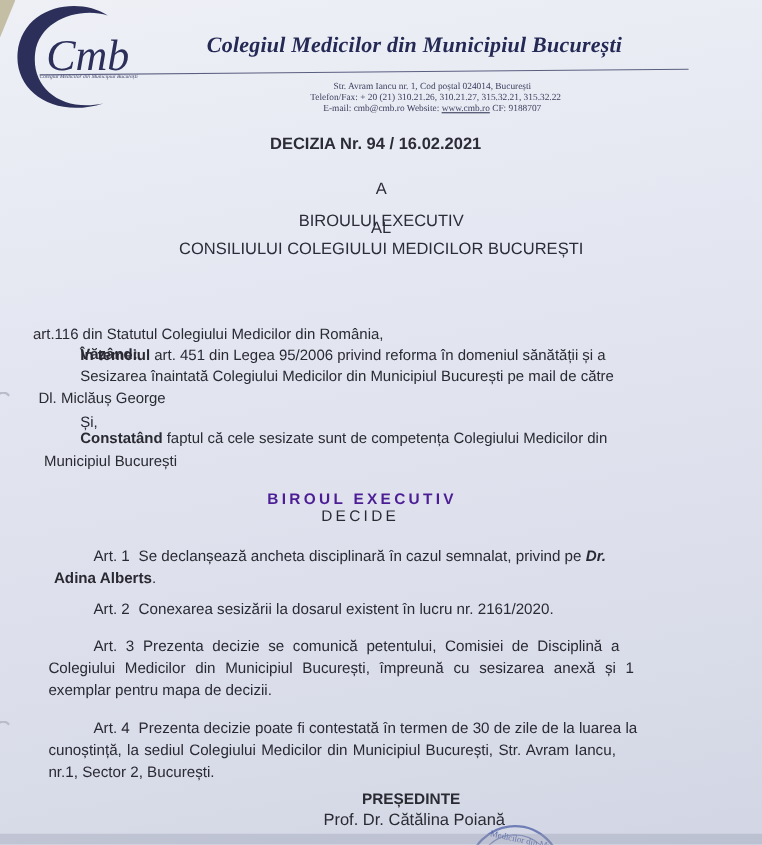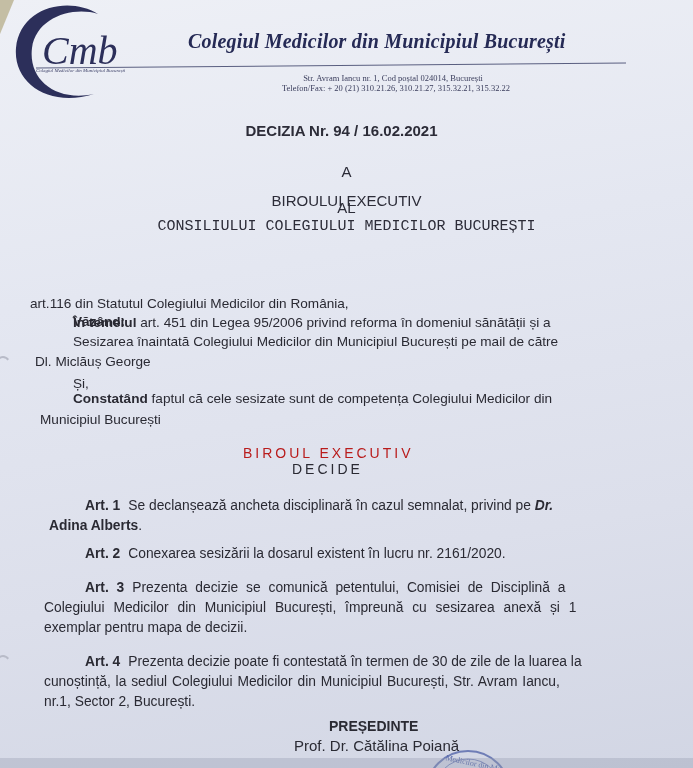--- a/index.html
+++ b/index.html
@@ -18,31 +18,31 @@
   .contact { position:absolute; left:282px; top:73px; font-family:"Liberation Serif", serif; font-size:8.5px; line-height:10px; color:#3a3d5c; text-align:center; width:222px; }
   .contact .line { display:block; white-space:nowrap; }
   .contact u { text-decoration:underline; }
 
   .center { position:absolute; left:0; width:693px; text-align:center; }
   .decizia { top:122px; font-size:15px; font-weight:bold; color:#2c2c38; left:-5px;}
   .h2 { font-size:15px; color:#2c2c38; }
   .l-a { top:163px; }
   .l-b { top:192px; }
   .l-c { top:199px; }
-  .l-d { top:218px;font-family:Liberation Mono, monospace; }
+  .l-d { top:218px; }
 
   .p { position:absolute; font-size:13.6px; color:#2a2a33; white-space:nowrap; }
   .b { font-weight:bold; }
   .bi { font-weight:bold; font-style:italic; }
 
-  .biroul2 { position:absolute; left:243px; top:445px; font-weight:normal; font-size:14px; letter-spacing:3px; color:#b91c1c; }
+  .biroul2 { position:absolute; left:243px; top:445px; font-weight:bold; font-size:14px; letter-spacing:3px; color:#4c1d95; }
   .decide { position:absolute; left:292px; top:461px; font-weight:normal; font-size:14px; letter-spacing:3px; color:#2a2a33; }
 
   .art { position:absolute; font-size:13.8px; color:#2a2a33; white-space:nowrap; }
-  .art .label { font-weight:bold; margin-right:8px; }
+  .art .label { font-weight:normal; margin-right:8px; }
 
   .pres { position:absolute; left:329px; top:718px; font-weight:bold; font-size:14px; }
   .signer { position:absolute; left:294px; top:737px; font-size:15px; }
   .stamp { position:absolute; left:418px; top:743px; width:100px; height:50px; }
   .hole { position:absolute; left:-6px; width:14px; height:20px; border:2px solid #b8bbc8; border-radius:50%; border-right-color:transparent; border-bottom-color:transparent;}
   .shade { position:absolute; left:0; right:0; bottom:0; height:10px; background:rgba(150,155,175,.35); }
 </style>
 </head>
 <body>
 
@@ -55,20 +55,27 @@
   </svg>
 </div>
 <div class="logo-sub">Colegiul Medicilor din Municipiul București</div>
 
 <div class="org-title">Colegiul Medicilor din Municipiul București</div>
 <div class="rule"></div>
 
 <div class="contact">
   <span class="line">Str. Avram Iancu nr. 1, Cod poștal 024014, București</span>
   <span class="line">Telefon/Fax: + 20 (21) 310.21.26, 310.21.27, 315.32.21, 315.32.22</span>
+  <span class="line">
+    <span>E-mail:</span>
+    <span>cmb@cmb.ro</span>
+    <span>Website:</span>
+    <u>www.cmb.ro</u>
+    <span>CF: 9188707</span>
+  </span>
 </div>
 
 <div class="center decizia">DECIZIA Nr. 94 / 16.02.2021</div>
 <div class="center h2 l-a">A</div>
 <div class="center h2 l-b">BIROULUI EXECUTIV</div>
 <div class="center h2 l-c">AL</div>
 <div class="center h2 l-d">CONSILIULUI COLEGIULUI MEDICILOR BUCUREȘTI</div>
 
 <div class="p" style="left:73px;top:275px;margin-top:40px;">
   <span class="b">În temeiul</span><span> art. 451 din Legea 95/2006 privind reforma în domeniul sănătății și  a</span>

